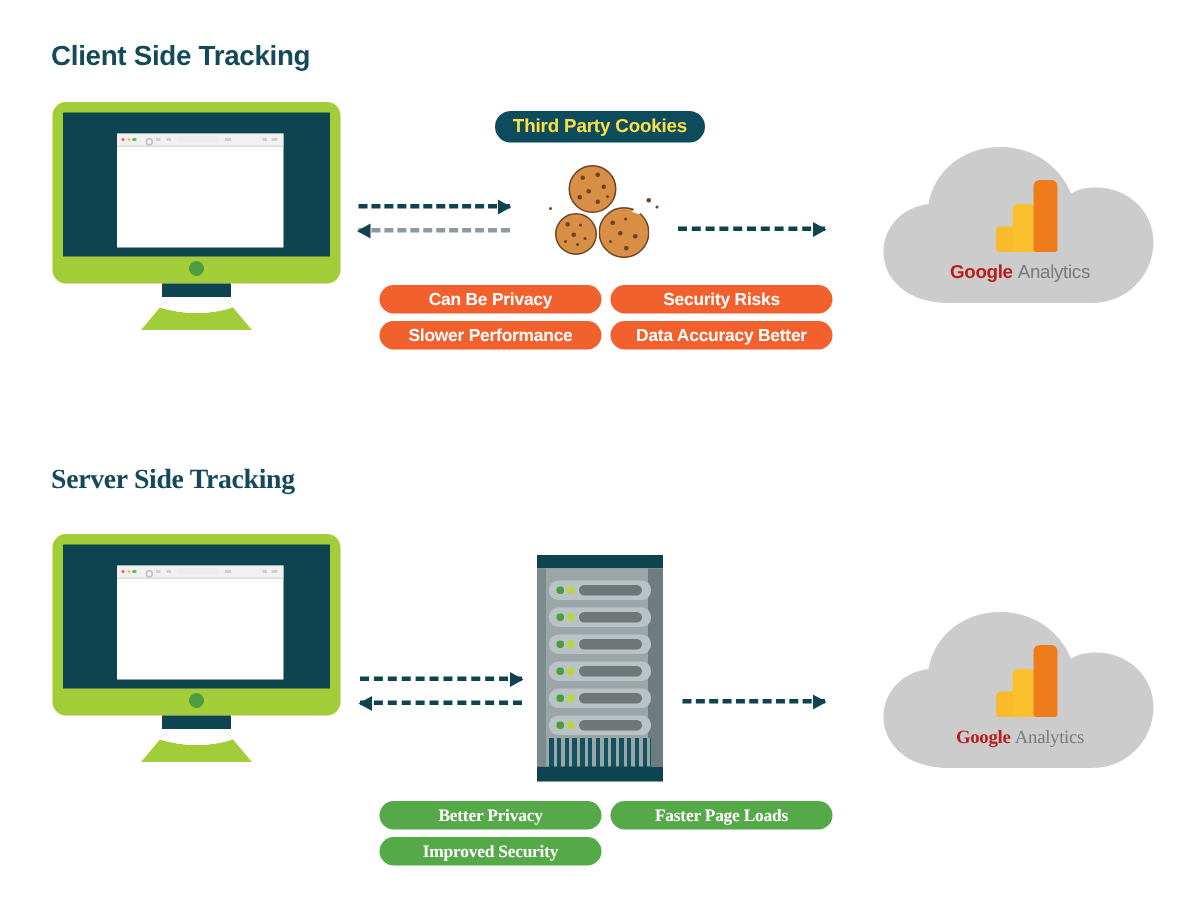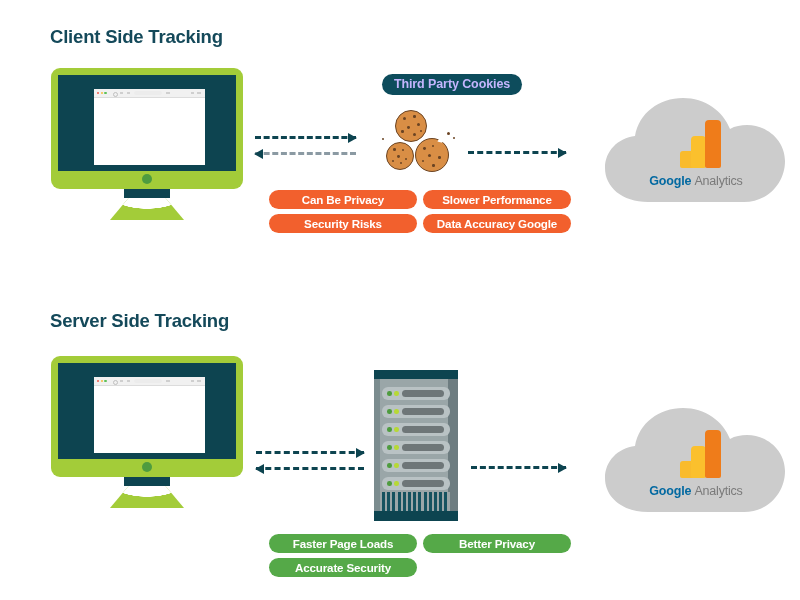--- a/index.html
+++ b/index.html
@@ -11,26 +11,26 @@
     width: 800px;
     height: 600px;
     position: relative;
     overflow: hidden;
     font-family: "Liberation Sans", sans-serif;
     -webkit-font-smoothing: antialiased;
   }
 
   .section {
     position: absolute;
-    left: 16px;
+    left: 0;
     width: 676px;
     padding-left: 17px;
   }
   #section-client { top: 0; height: 290px; }
-  #section-server { top: 285px; height: 315px; }
+  #section-server { top: 285px; height: 315px; font-family: Liberation Serif, serif; }
 
   .section-title {
     position: absolute;
     left: 34px;
     font-size: 18.5px;
     font-weight: bold;
     color: #14495a;
     letter-spacing: -0.2px;
     white-space: nowrap;
   }
@@ -175,30 +175,29 @@
   }
   .arrow.left .head {
     left: -1px;
     border-right: 9px solid #0d4450;
   }
 
   
   .pill-label {
     position: absolute;
     background: #0d4c5c;
-    color: #c4b5fd;
+    color: #fde047;
     border-radius: 20px;
     font-size: 12.5px;
     font-weight: bold;
     text-align: center;
     line-height: 21px;
     height: 21px;
     letter-spacing: -0.1px;
     white-space: nowrap;
-    margin-left: 36px;
   }
 
   
   .tags {
     position: absolute;
     display: grid;
     grid-template-columns: 148px 148px;
     column-gap: 6px;
     row-gap: 5px;
   }
@@ -245,21 +244,21 @@
     position: absolute;
     left: 0;
     top: 76px;
     width: 190px;
     text-align: center;
     font-size: 12.5px;
     color: #7a7a7a;
     letter-spacing: -0.2px;
     white-space: nowrap;
   }
-  .ga-text .g-bold { font-weight: 600; color: #0369a1; }
+  .ga-text .g-bold { font-weight: 600; color: #b91c1c; }
 
   
   .cookies {
     position: absolute;
     left: 366px;
     top: 110px;
     width: 78px;
     height: 62px;
   }
   .cookie {
@@ -434,23 +433,23 @@
       <span class="ga-bar ga-bar-md"></span>
       <span class="ga-bar ga-bar-lg"></span>
     </div>
     <div class="ga-text">
       <span class="g-bold">Google</span><span>&nbsp;</span><span>Analytics</span>
     </div>
   </div>
 
   <div class="tags" id="tags-client" style="left:253px; top:190px;">
     <div class="tag neg">Can Be Privacy</div>
+    <div class="tag neg">Security Risks</div>
     <div class="tag neg">Slower Performance</div>
-    <div class="tag neg">Security Risks</div>
-    <div class="tag neg">Data Accuracy Google</div>
+    <div class="tag neg">Data Accuracy Better</div>
   </div>
 </div>
 
 <div class="section" id="section-server">
 
   <div class="section-title" id="title-server">Server Side Tracking</div>
 
   <div class="monitor" style="left:35px; top:71px;">
     <div class="monitor-body">
       <div class="monitor-screen-frame">
@@ -536,17 +535,17 @@
       <span class="ga-bar ga-bar-sm"></span>
       <span class="ga-bar ga-bar-md"></span>
       <span class="ga-bar ga-bar-lg"></span>
     </div>
     <div class="ga-text">
       <span class="g-bold">Google</span><span>&nbsp;</span><span>Analytics</span>
     </div>
   </div>
 
   <div class="tags" style="left:253px; top:249px;">
+    <div class="tag pos">Better Privacy</div>
     <div class="tag pos">Faster Page Loads</div>
-    <div class="tag pos">Better Privacy</div>
-    <div class="tag pos">Accurate Security</div>
+    <div class="tag pos">Improved Security</div>
   </div>
 </div>
 
 </body></html>

